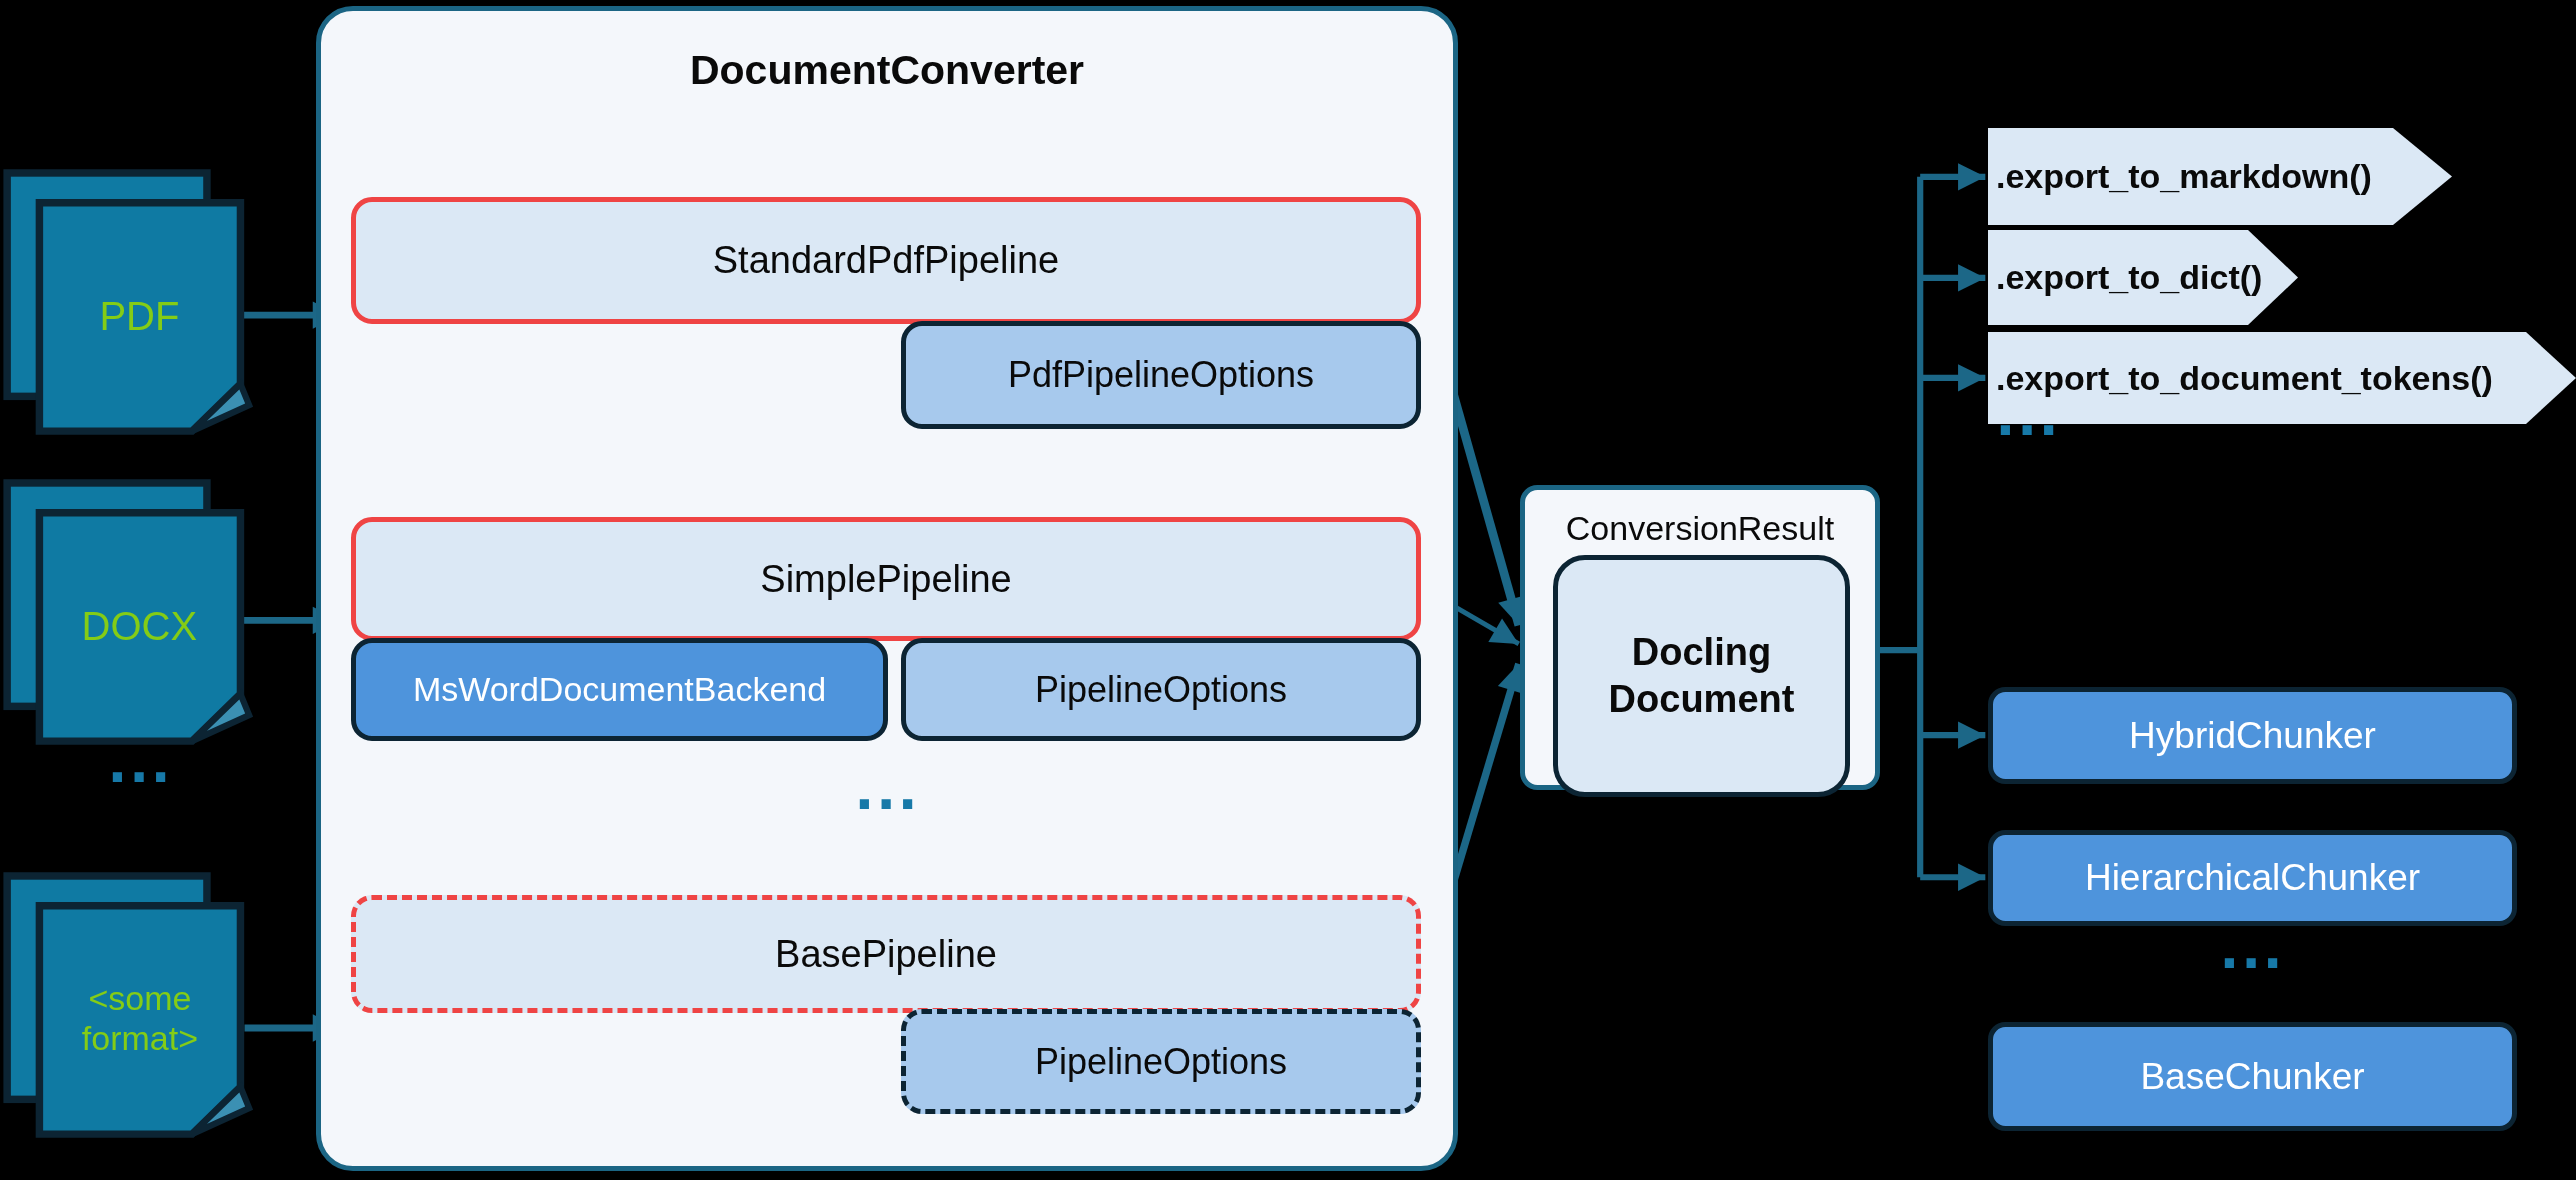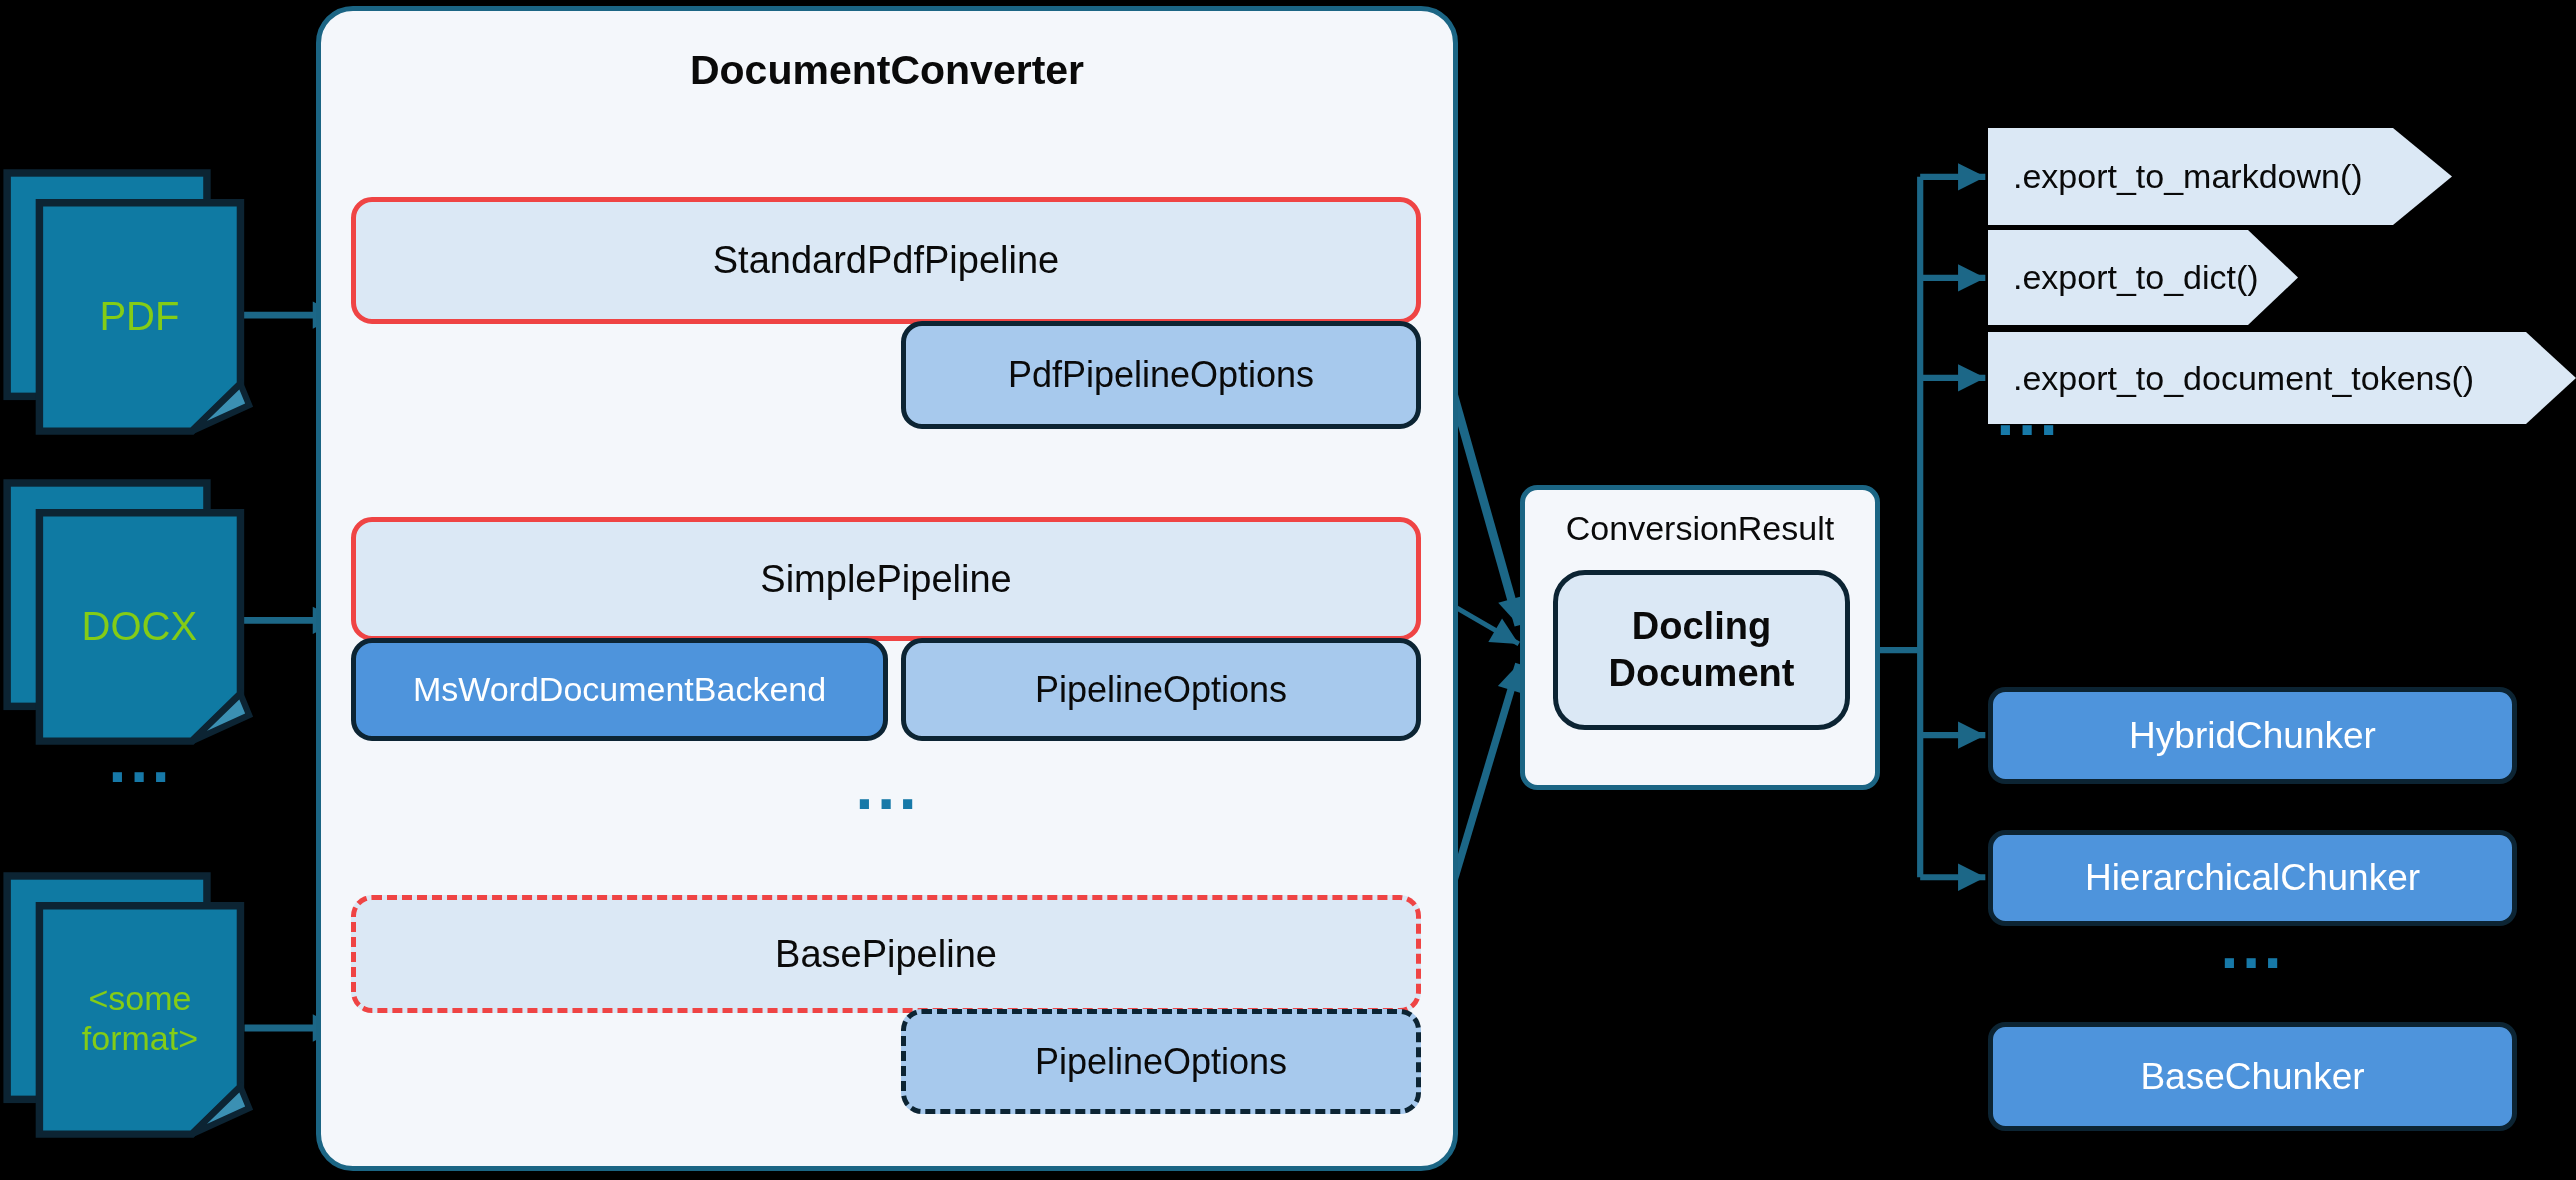--- a/index.html
+++ b/index.html
@@ -21,22 +21,22 @@
        font-size:36px;color:#0a0a0a;}
   .dashed{border-style:dashed;}
   
   .result{background:#f4f7fb;border:5.6px solid #1b6584;border-radius:17.4px;}
   .result-label{width:100%;text-align:center;font-size:34px;color:#0a0a0a;}
   .docling{background:#dbe8f5;border:5.6px solid #0c2433;border-radius:32px;
        display:flex;align-items:center;justify-content:center;text-align:center;
        font-size:38px;font-weight:bold;color:#0a0a0a;line-height:1.25;}
   
   .chev{background:#dbe8f5;display:flex;align-items:center;justify-content:flex-start;
-       padding-left:25px;font-size:34px;color:#0a0a0a;
-       clip-path:polygon(0 0,calc(100% - var(--tip)) 0,100% 50%,calc(100% - var(--tip)) 100%,0 100%);}
+       padding-left:8px;font-size:34px;color:#0a0a0a;
+       clip-path:polygon(0 0,calc(100% - var(--tip)) 0,100% 50%,calc(100% - var(--tip)) 100%,0 100%);font-weight:bold;}
   
   .chunk{background:#4e94dc;border:5px solid #0c2433;border-radius:17.4px;
        display:flex;align-items:center;justify-content:center;
        font-size:37px;color:#ffffff;}
   
   .doc-label{display:flex;align-items:center;justify-content:center;text-align:center;
        color:#84cc16;line-height:1.15;}
   
   .dots{font-family:"DejaVu Sans",sans-serif;font-size:52px;font-weight:bold;color:#1779a8;
        letter-spacing:1.9px;line-height:1;transform:translateX(-50%);}
@@ -109,21 +109,21 @@
   <div class="abs backend" style="left:351px;top:638px;width:537px;height:103px;">MsWordDocumentBackend</div>
   <div class="abs options" style="left:901px;top:638px;width:520px;height:103px;">PipelineOptions</div>
 
   <div class="abs dots" style="left:887px;top:765px;">...</div>
 
   <div class="abs hdr dashed" style="left:351px;top:895px;width:1070px;height:118px;">BasePipeline</div>
   <div class="abs options dashed" style="left:901px;top:1009px;width:520px;height:105px;">PipelineOptions</div>
 
   <div class="abs result" style="left:1520px;top:485px;width:360px;height:305px;">
     <div class="abs result-label" style="left:0;top:18.6px;">ConversionResult</div>
-    <div class="abs docling" style="left:28px;top:65px;width:297px;height:160px;margin-top:15px;">Docling Document</div>
+    <div class="abs docling" style="left:28px;top:65px;width:297px;height:242px;">Docling Document</div>
   </div>
 
   <div class="abs chev" style="--tip:59px;left:1988px;top:128px;width:464px;height:97px;">.export_to_markdown()</div>
   <div class="abs chev" style="--tip:50px;left:1988px;top:230px;width:310px;height:95px;">.export_to_dict()</div>
   <div class="abs chev" style="--tip:50px;left:1988px;top:332px;width:588px;height:92px;">.export_to_document_tokens()</div>
 
   <div class="abs dots" style="left:2028px;top:391px;">...</div>
 
   <div class="abs chunk" style="left:1988px;top:687px;width:529px;height:97px;">HybridChunker</div>
   <div class="abs chunk" style="left:1988px;top:830px;width:529px;height:96px;">HierarchicalChunker</div>

